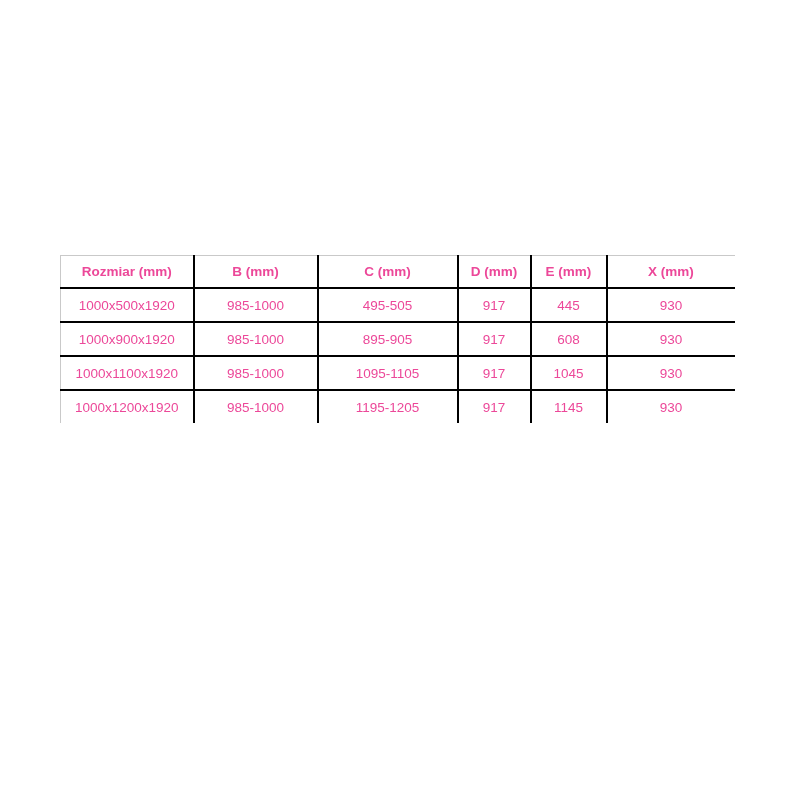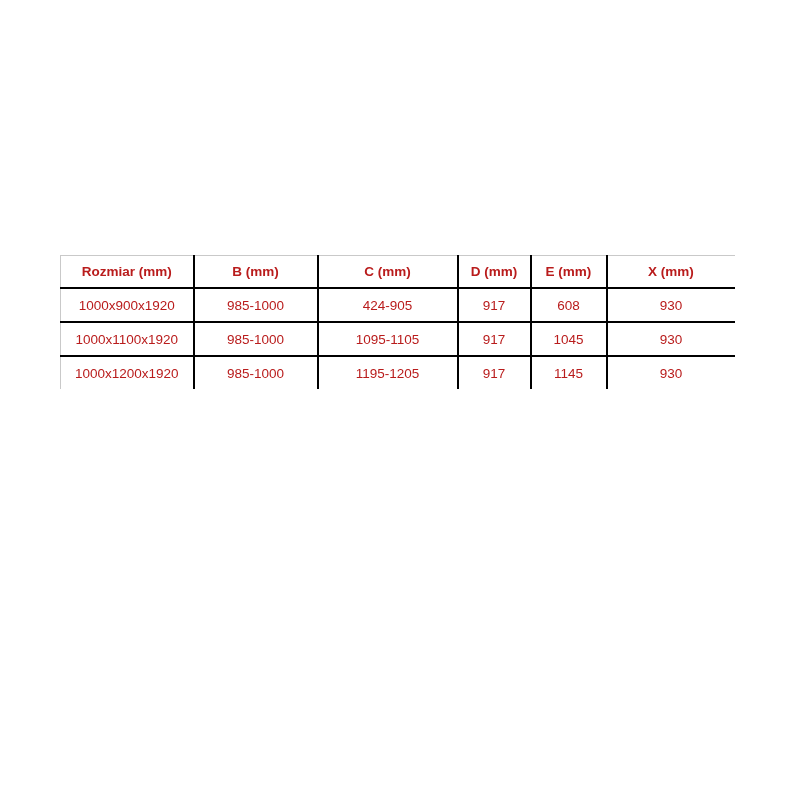--- a/index.html
+++ b/index.html
@@ -15,21 +15,21 @@
     font-family: "Liberation Sans", sans-serif;
   }
   .spec-table {
     position: absolute;
     left: 60px;
     top: 255px;
     border-collapse: collapse;
     table-layout: fixed;
     font-family: "Liberation Sans", sans-serif;
     font-size: 13.5px;
-    color: #b91c1c;
+    color: #ec4899;
   }
   .spec-table th,
   .spec-table td {
     border: 2px solid #000000;
     text-align: center;
     vertical-align: middle;
     height: 32px;
     padding: 0 4px;
     white-space: nowrap;
     overflow: hidden;
@@ -72,23 +72,31 @@
       <th>Rozmiar (mm)</th>
       <th>B (mm)</th>
       <th>C (mm)</th>
       <th>D (mm)</th>
       <th>E (mm)</th>
       <th>X (mm)</th>
     </tr>
   </thead>
   <tbody>
     <tr>
+      <td>1000x500x1920</td>
+      <td>985-1000</td>
+      <td>495-505</td>
+      <td>917</td>
+      <td>445</td>
+      <td>930</td>
+    </tr>
+    <tr>
       <td>1000x900x1920</td>
       <td>985-1000</td>
-      <td>424-905</td>
+      <td>895-905</td>
       <td>917</td>
       <td>608</td>
       <td>930</td>
     </tr>
     <tr>
       <td>1000x1100x1920</td>
       <td>985-1000</td>
       <td>1095-1105</td>
       <td>917</td>
       <td>1045</td>

